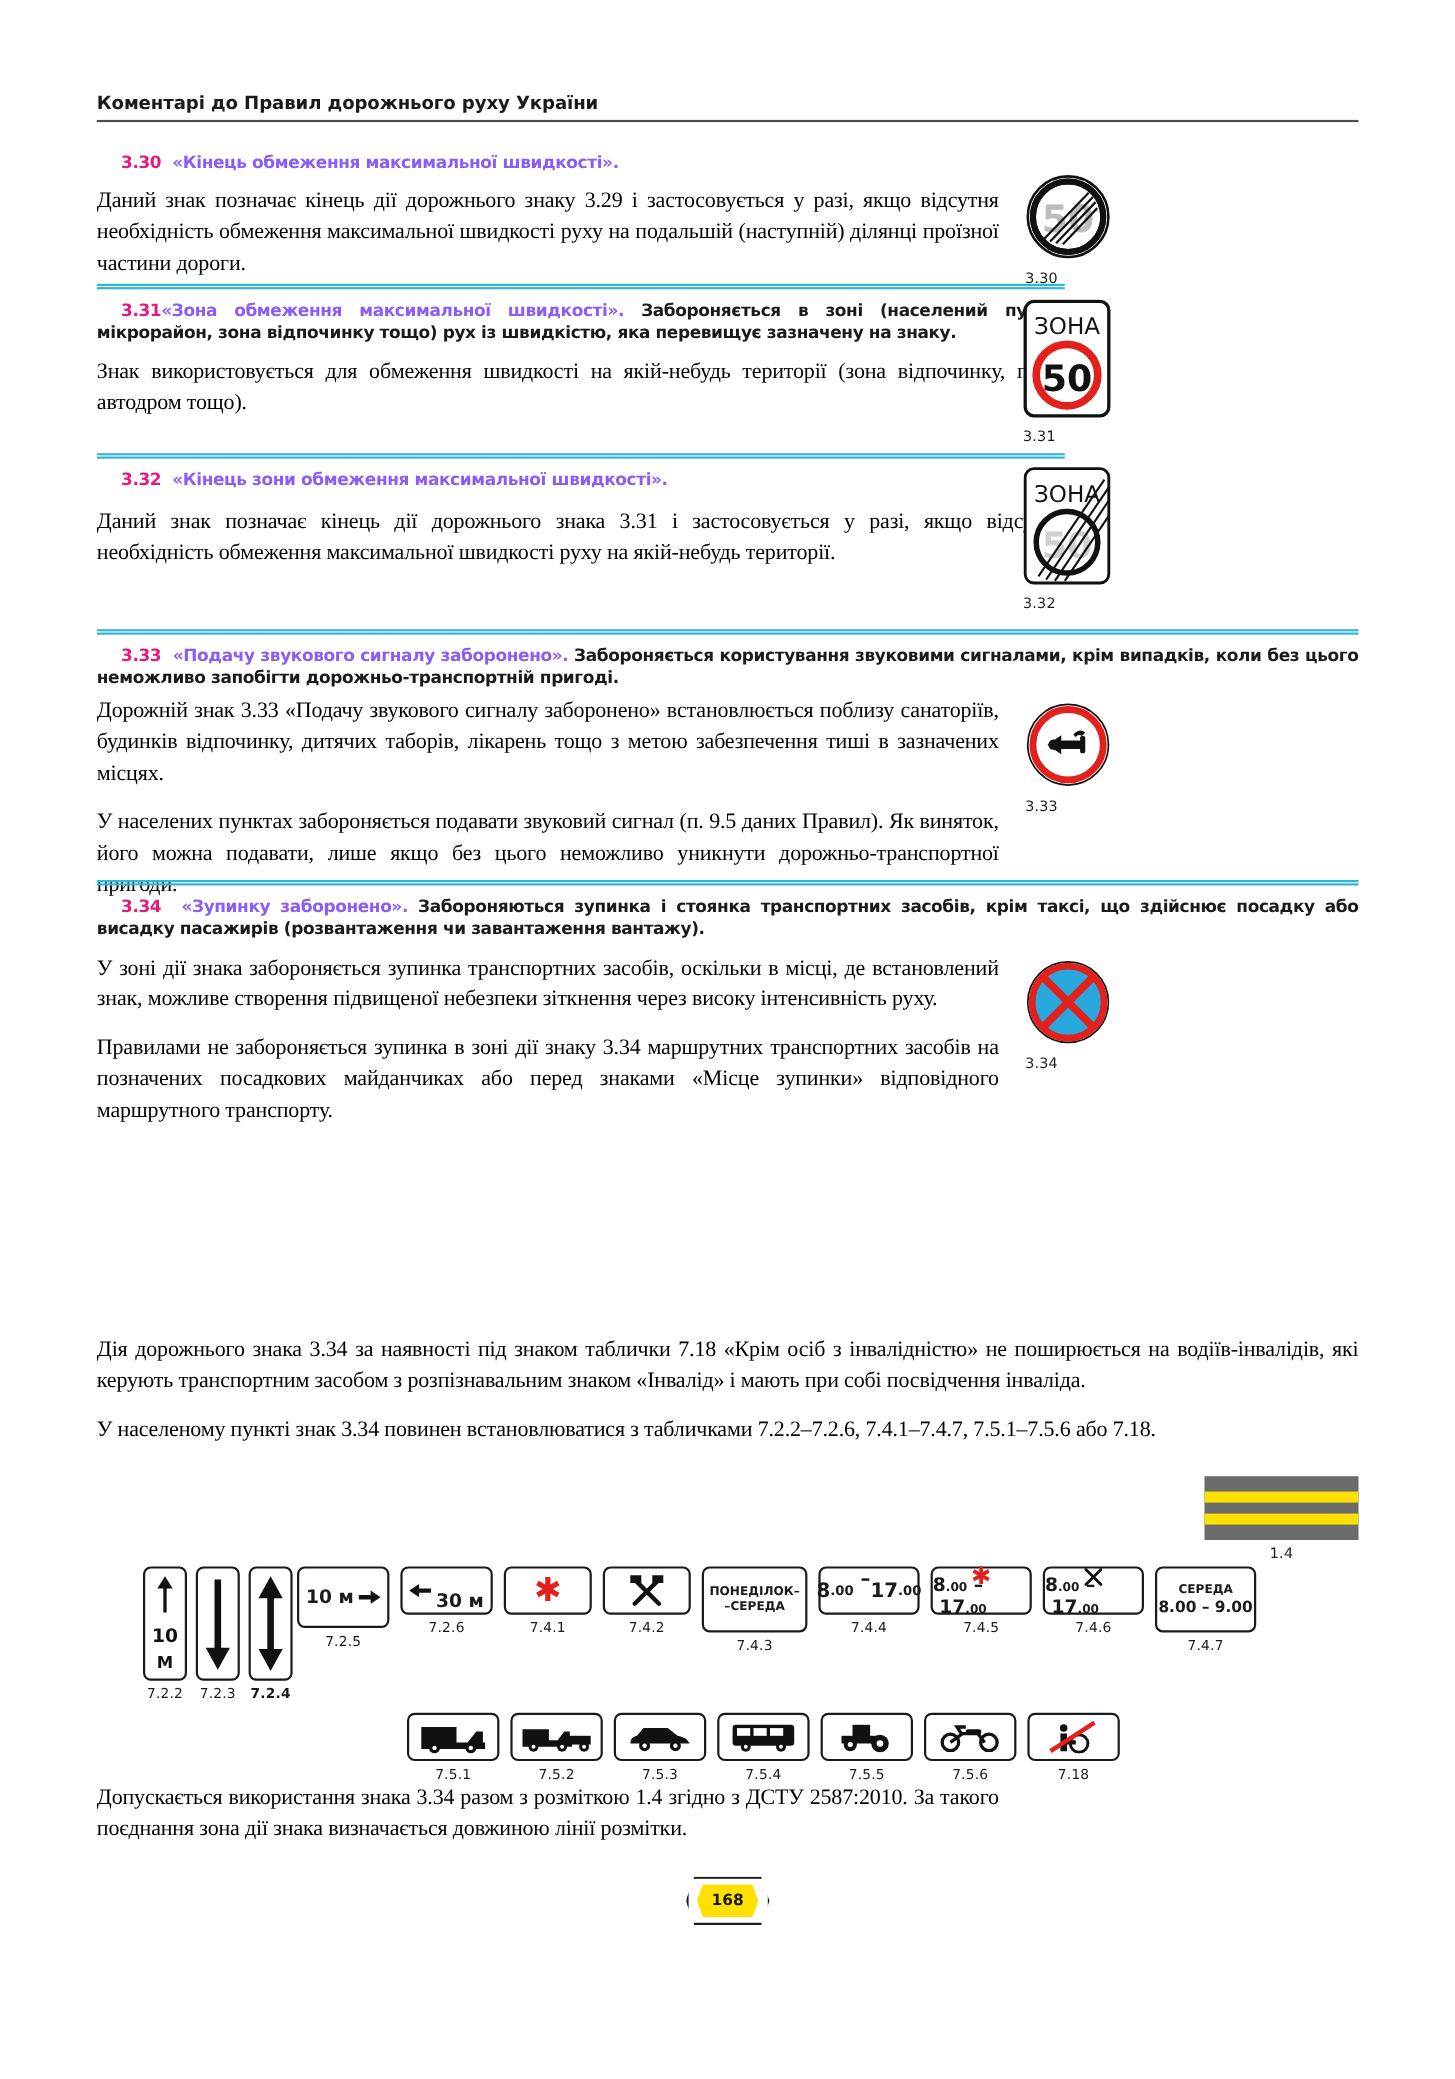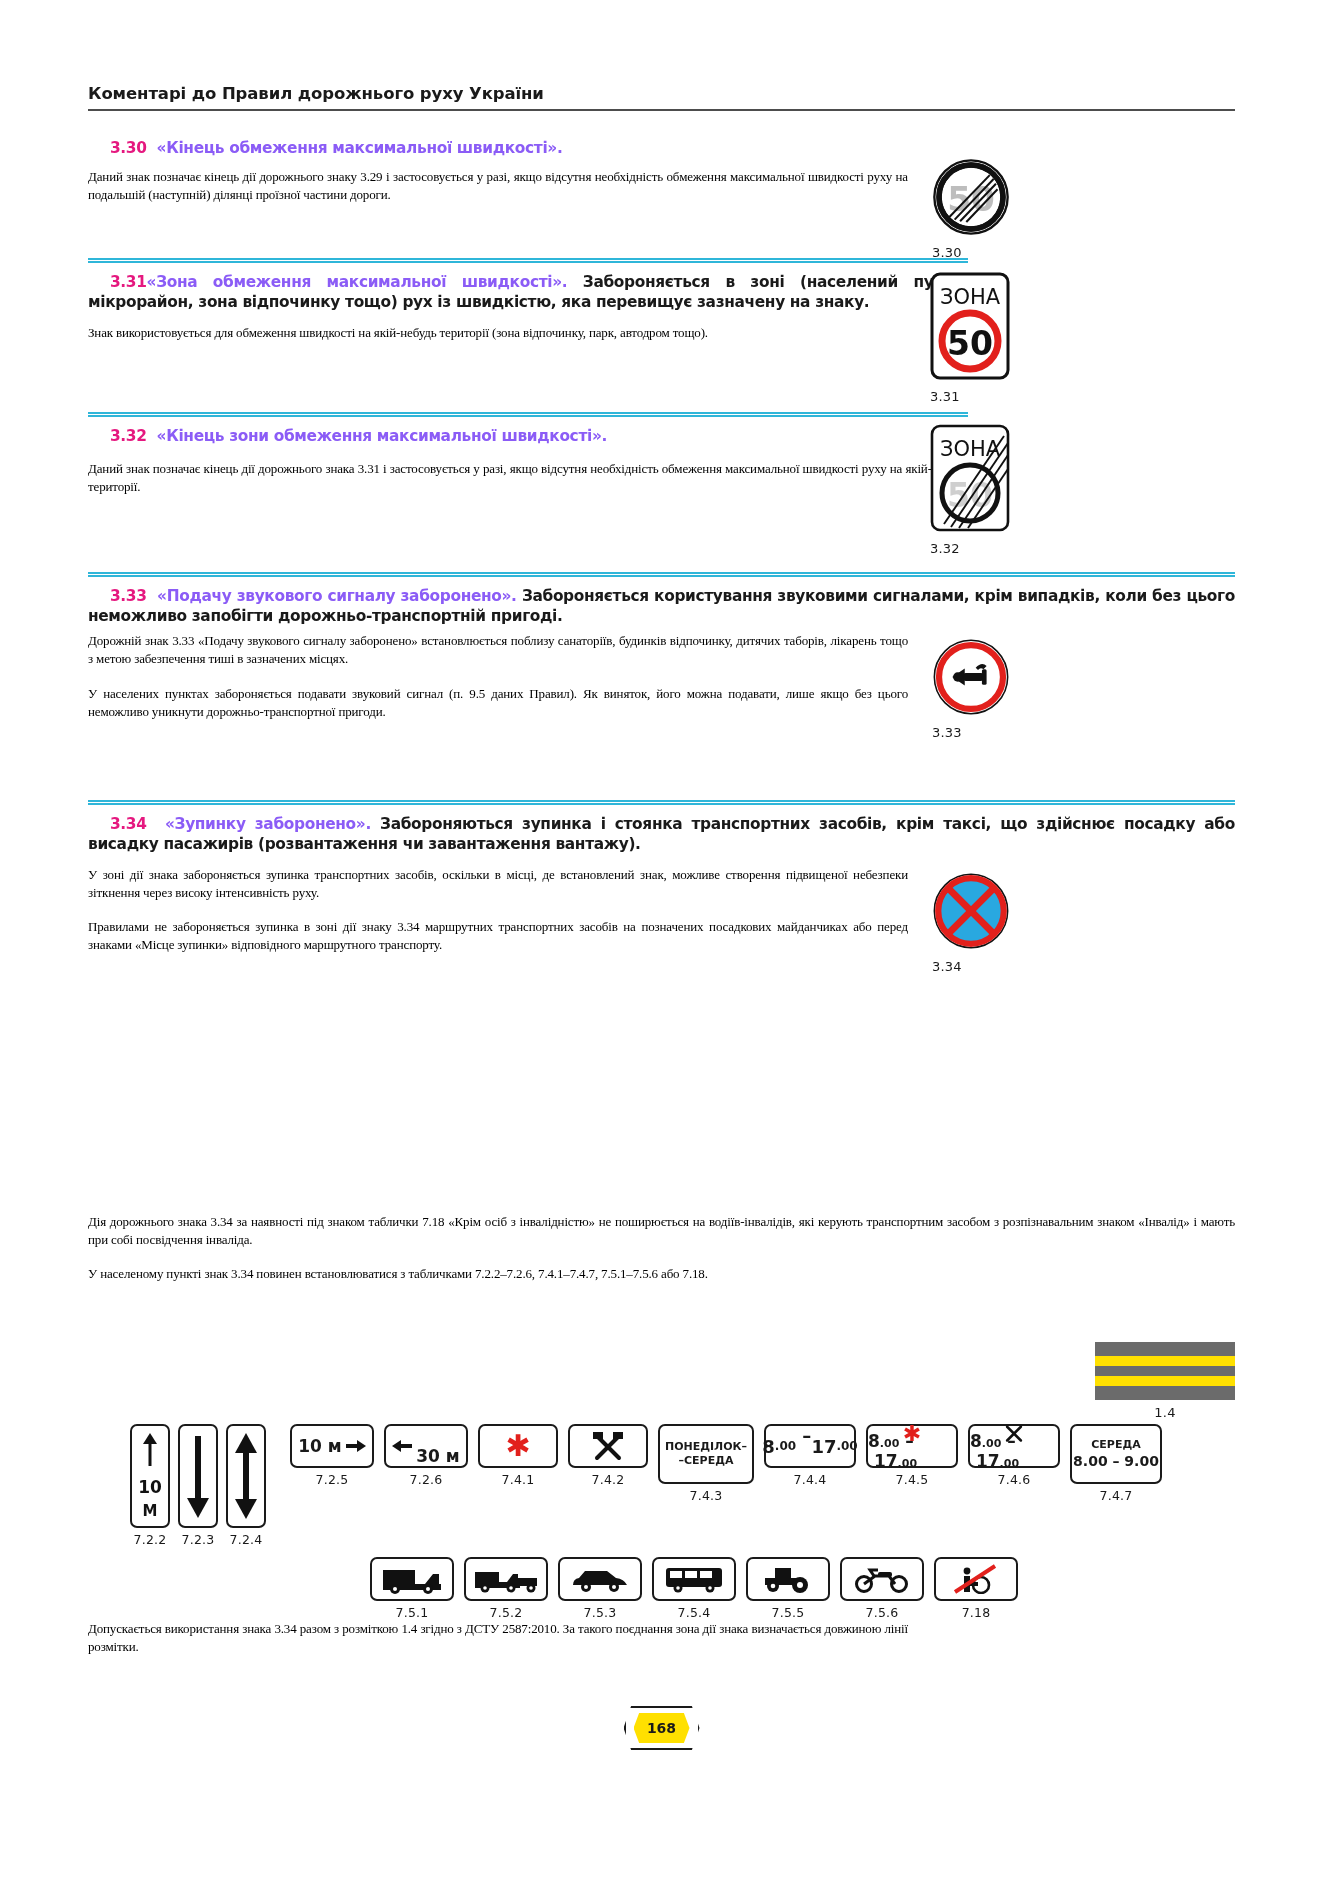--- a/index.html
+++ b/index.html
@@ -41,21 +41,21 @@
     font-weight:700;font-size:15.4px;line-height:1.30;
     color:#1a1a1a;text-align:justify;
     letter-spacing:-0.35px;
   }
   .lead .num{color:#e5187f;}
   .lead .pink{color:#8b5cf6;}
   .lead.indent{text-indent:22px;}
 
   p.body{
     font-family:"Liberation Serif", serif;
-    font-size:13px;line-height:1.42;
+    font-size:20px;line-height:1.42;
     text-align:justify;margin:0 0 8px 0;
     letter-spacing:-0.15px;
   }
   p.body:last-child{margin-bottom:0;}
 
   
   .sign-round{width:78px;height:78px;}
   .sign-rect{width:80px;height:108px;}
 
   
@@ -242,33 +242,33 @@
       <div class="plate-cell" style="margin-right:8px;">
         <div class="plate" style="width:40px;height:104px;">
           <svg width="30" height="92" viewBox="0 0 30 92">
             <line x1="15" y1="6" x2="15" y2="70" stroke="#111" stroke-width="6"></line>
             <path d="M15 88 l11 -20 h-22 z" fill="#111"></path>
           </svg>
         </div>
         <div class="plate-lab">7.2.3</div>
       </div>
 
-      <div class="plate-cell" style="margin-right:24px;">
+      <div class="plate-cell" style="margin-right:4px;font-weight:bold;">
         <div class="plate" style="width:40px;height:104px;">
           <svg width="30" height="92" viewBox="0 0 30 92">
             <line x1="15" y1="18" x2="15" y2="74" stroke="#111" stroke-width="6"></line>
             <path d="M15 3 l11 20 h-22 z" fill="#111"></path>
             <path d="M15 89 l11 -20 h-22 z" fill="#111"></path>
           </svg>
         </div>
         <div class="plate-lab">7.2.4</div>
       </div>
 
       <div class="plate-cell" style="margin-right:10px;">
-        <div class="plate" style="width:84px;height:44px;text-align:center;">
+        <div class="plate" style="width:84px;height:56px;text-align:center;">
           <span class="ptxt" style="font-size:17px;">10 м</span>
           <svg width="20" height="16" viewBox="0 0 20 16" style="margin-left:4px;">
             <line x1="0" y1="8" x2="12" y2="8" stroke="#111" stroke-width="4"></line>
             <path d="M20 8 l-9 -6 v12 z" fill="#111"></path>
           </svg>
         </div>
         <div class="plate-lab">7.2.5</div>
       </div>
 
       <div class="plate-cell" style="margin-right:10px;">

